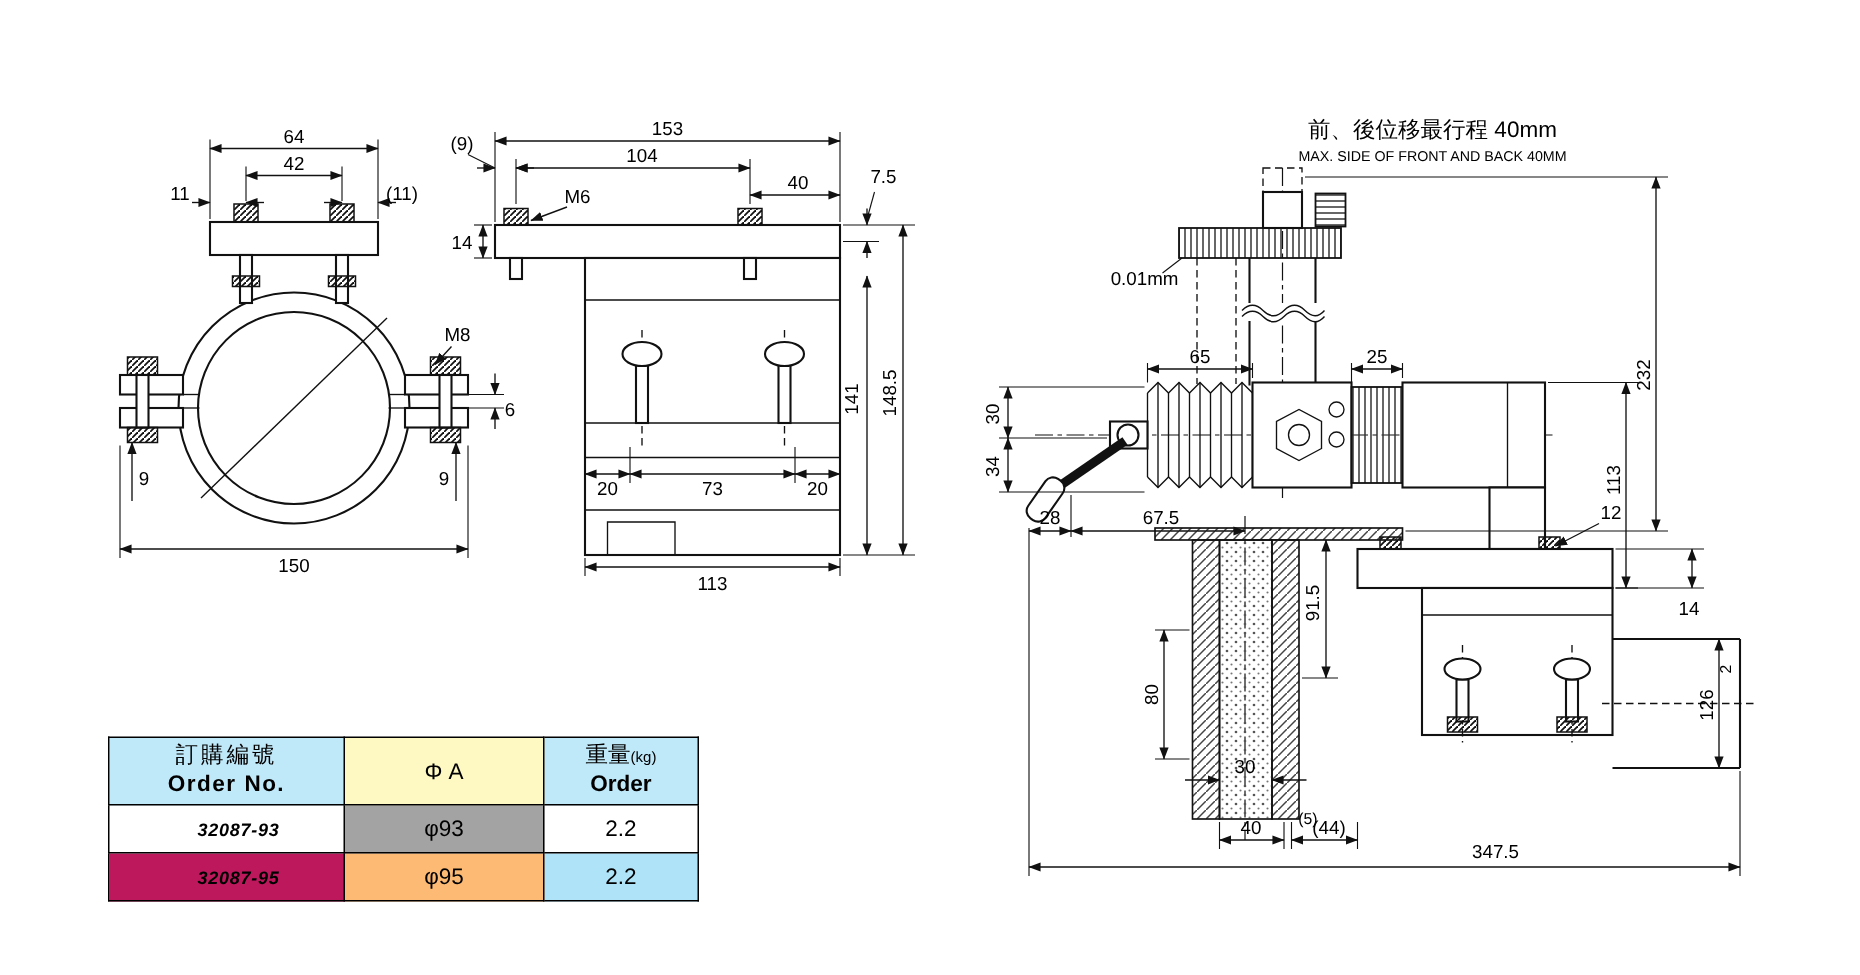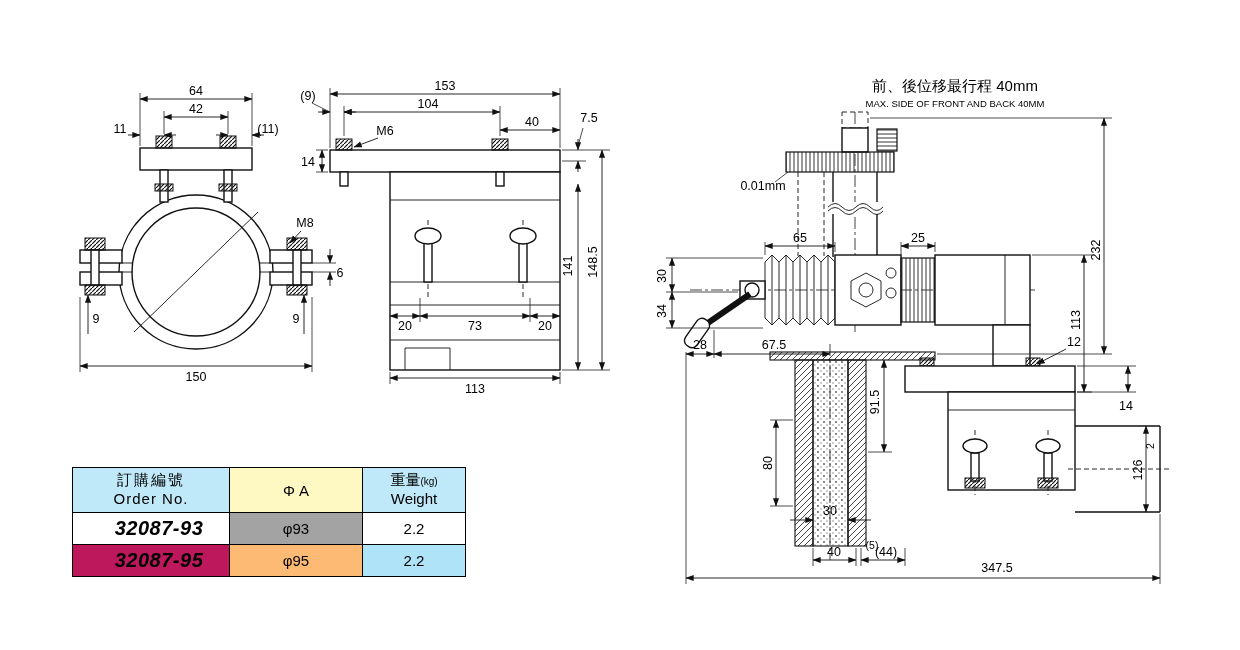--- a/index.html
+++ b/index.html
@@ -17,30 +17,30 @@
   .hb {fill:url(#diag2);stroke:#111;stroke-width:1;}
   .kn {fill:url(#vlines);stroke:#111;stroke-width:1.2;}
   .kh {fill:url(#hlines);stroke:#111;stroke-width:1.2;}
   .wl {fill:url(#diag);stroke:#111;stroke-width:1.1;}
   .st {fill:url(#dots);stroke:#111;stroke-width:1.1;}
   .dt {font-family:"Liberation Sans",sans-serif;font-size:12.5px;fill:#000;text-anchor:middle;}
   .dts{font-size:10.5px;}
   .ttl{font-size:15px;}
   .sub{font-size:9.5px;}
   
-  .order-table{position:absolute;left:72px;top:467px;border-collapse:collapse;}
+  .order-table{position:absolute;left:72px;top:491px;border-collapse:collapse;}
   .order-table td{border:1.7px solid #000;text-align:center;vertical-align:middle;
                   font-size:15px;color:#000;padding:0;}
   .order-table .hdr td{height:44px;}
   .order-table .row td{height:31px;}
   .c1{width:156px;} .c2{width:132px;} .c3{width:102px;}
   .zh{letter-spacing:2px;font-size:15px;display:block;line-height:1.25;}
-  .en{font-weight:normal;letter-spacing:1px;font-size:15px;display:block;line-height:1.25;}
+  .en{font-weight:bold;letter-spacing:1px;font-size:15px;display:block;line-height:1.25;}
   .unit{font-size:10px;margin-top:20px;}
-  .ono{font-style:italic;font-weight:bold;font-size:20px;letter-spacing:0.5px;margin-left:16px;}
+  .ono{font-style:italic;font-weight:bold;font-size:12px;letter-spacing:0.5px;margin-left:16px;}
 </style>
 </head>
 <body>
 
 <svg width="1240" height="650" viewBox="0 0 1240 650">
   <defs>
     <marker id="ma" viewBox="0 0 10 10" refX="9.5" refY="5" markerWidth="9" markerHeight="9" orient="auto-start-reverse">
       <path d="M0,1.2 L10,5 L0,8.8 Z" fill="#111"></path>
     </marker>
     <pattern id="diag" width="6" height="6" patternUnits="userSpaceOnUse">
@@ -318,21 +318,21 @@
     <tr class="hdr">
       <td class="c1" style="background:#bfe8f9">
         <span class="zh">訂購編號</span>
         <span class="en">Order No.</span>
       </td>
       <td class="c2" style="background:#fef9c3">
         <span>Φ A</span>
       </td>
       <td class="c3" style="background:#bfe8f9">
         <span class="zh" style="letter-spacing:0"><span>重量</span><span class="unit">(kg)</span></span>
-        <span class="en" style="letter-spacing:0">Weight</span>
+        <span class="en" style="letter-spacing:0">Order</span>
       </td>
     </tr>
     <tr class="row">
       <td class="c1" style="background:#ffffff"><span class="ono">32087-93</span></td>
       <td class="c2" style="background:#a3a3a3">φ93</td>
       <td class="c3" style="background:#ffffff">2.2</td>
     </tr>
     <tr class="row">
       <td class="c1" style="background:#be185d"><span class="ono">32087-95</span></td>
       <td class="c2" style="background:#fdba74">φ95</td>

